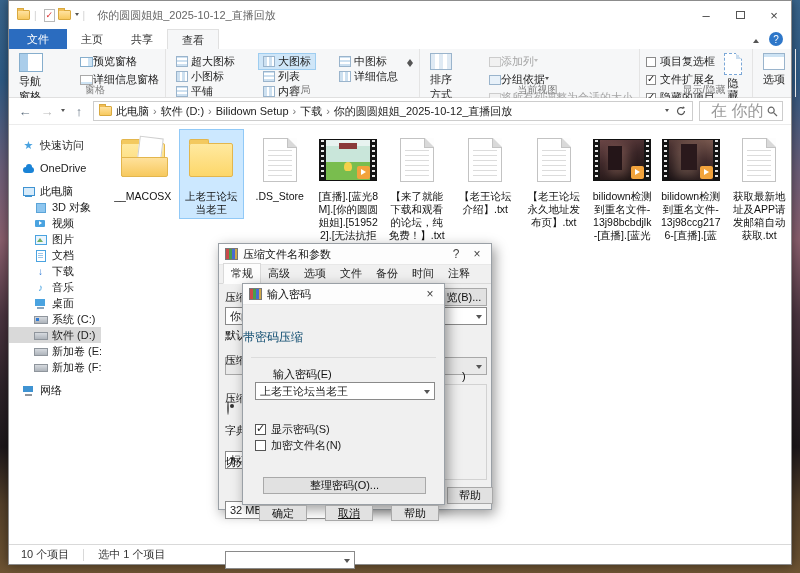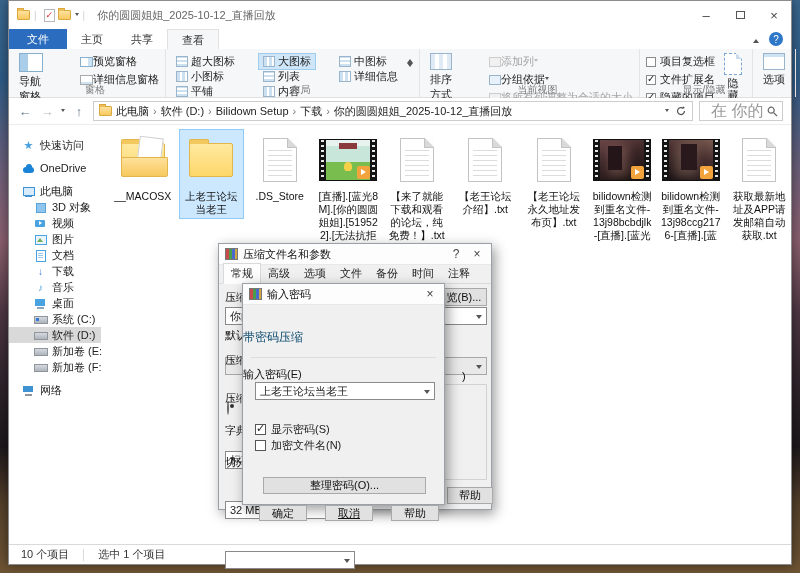--- a/index.html
+++ b/index.html
@@ -547,21 +547,21 @@
 
 <div class="dlg pwd-dlg">
   <div class="dtitle">
     <span class="rar-icon"></span>
     <span class="dtitle-text">输入密码</span>
     <span class="dx">×</span>
   </div>
   <div class="dbody">
     <div class="banner abs" style="left:0;right:0;top:24px;">带密码压缩</div>
     <div class="hr abs" style="left:8px;right:8px;top:52px;"></div>
-    <span class="abs dlabel" style="left:0;top:62px;">输入密码(E)</span>
+    <span class="abs dlabel" style="left:30px;top:62px;">输入密码(E)</span>
     <div class="combo abs" style="left:12px;top:77px;width:180px;">
       <span class="cval">上老王论坛当老王</span>
       <span class="cd"></span>
     </div>
     <div class="dcbrow abs" style="left:12px;top:117px;">
       <span class="cb checked"></span>
       <span>显示密码(S)</span>
     </div>
     <div class="dcbrow abs" style="left:12px;top:133px;">
       <span class="cb"></span>

